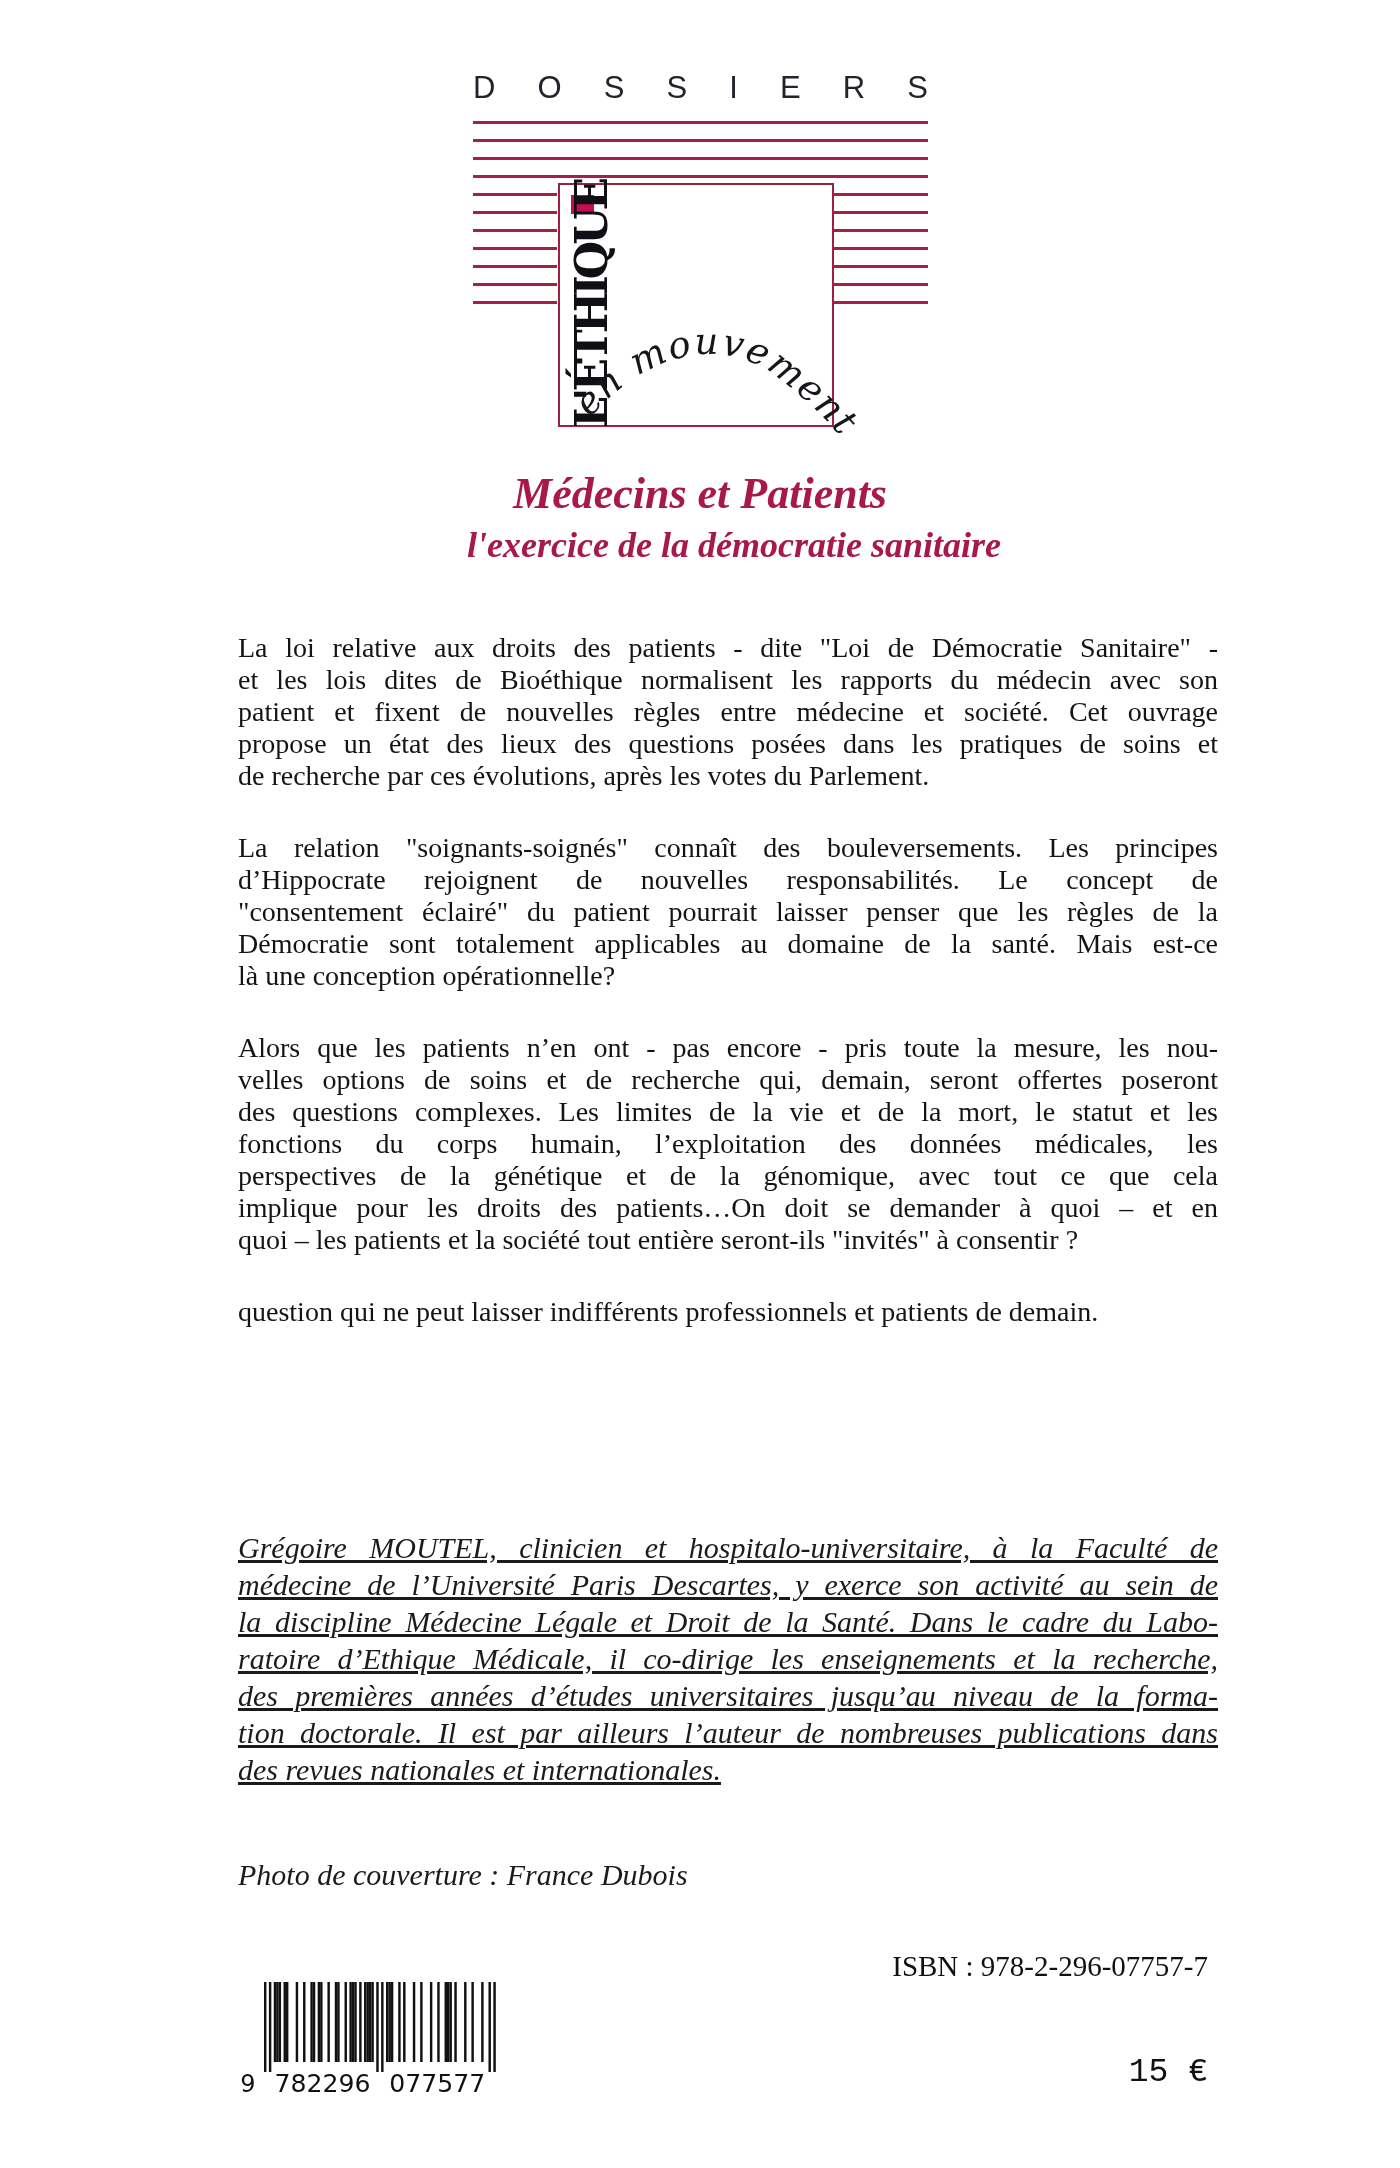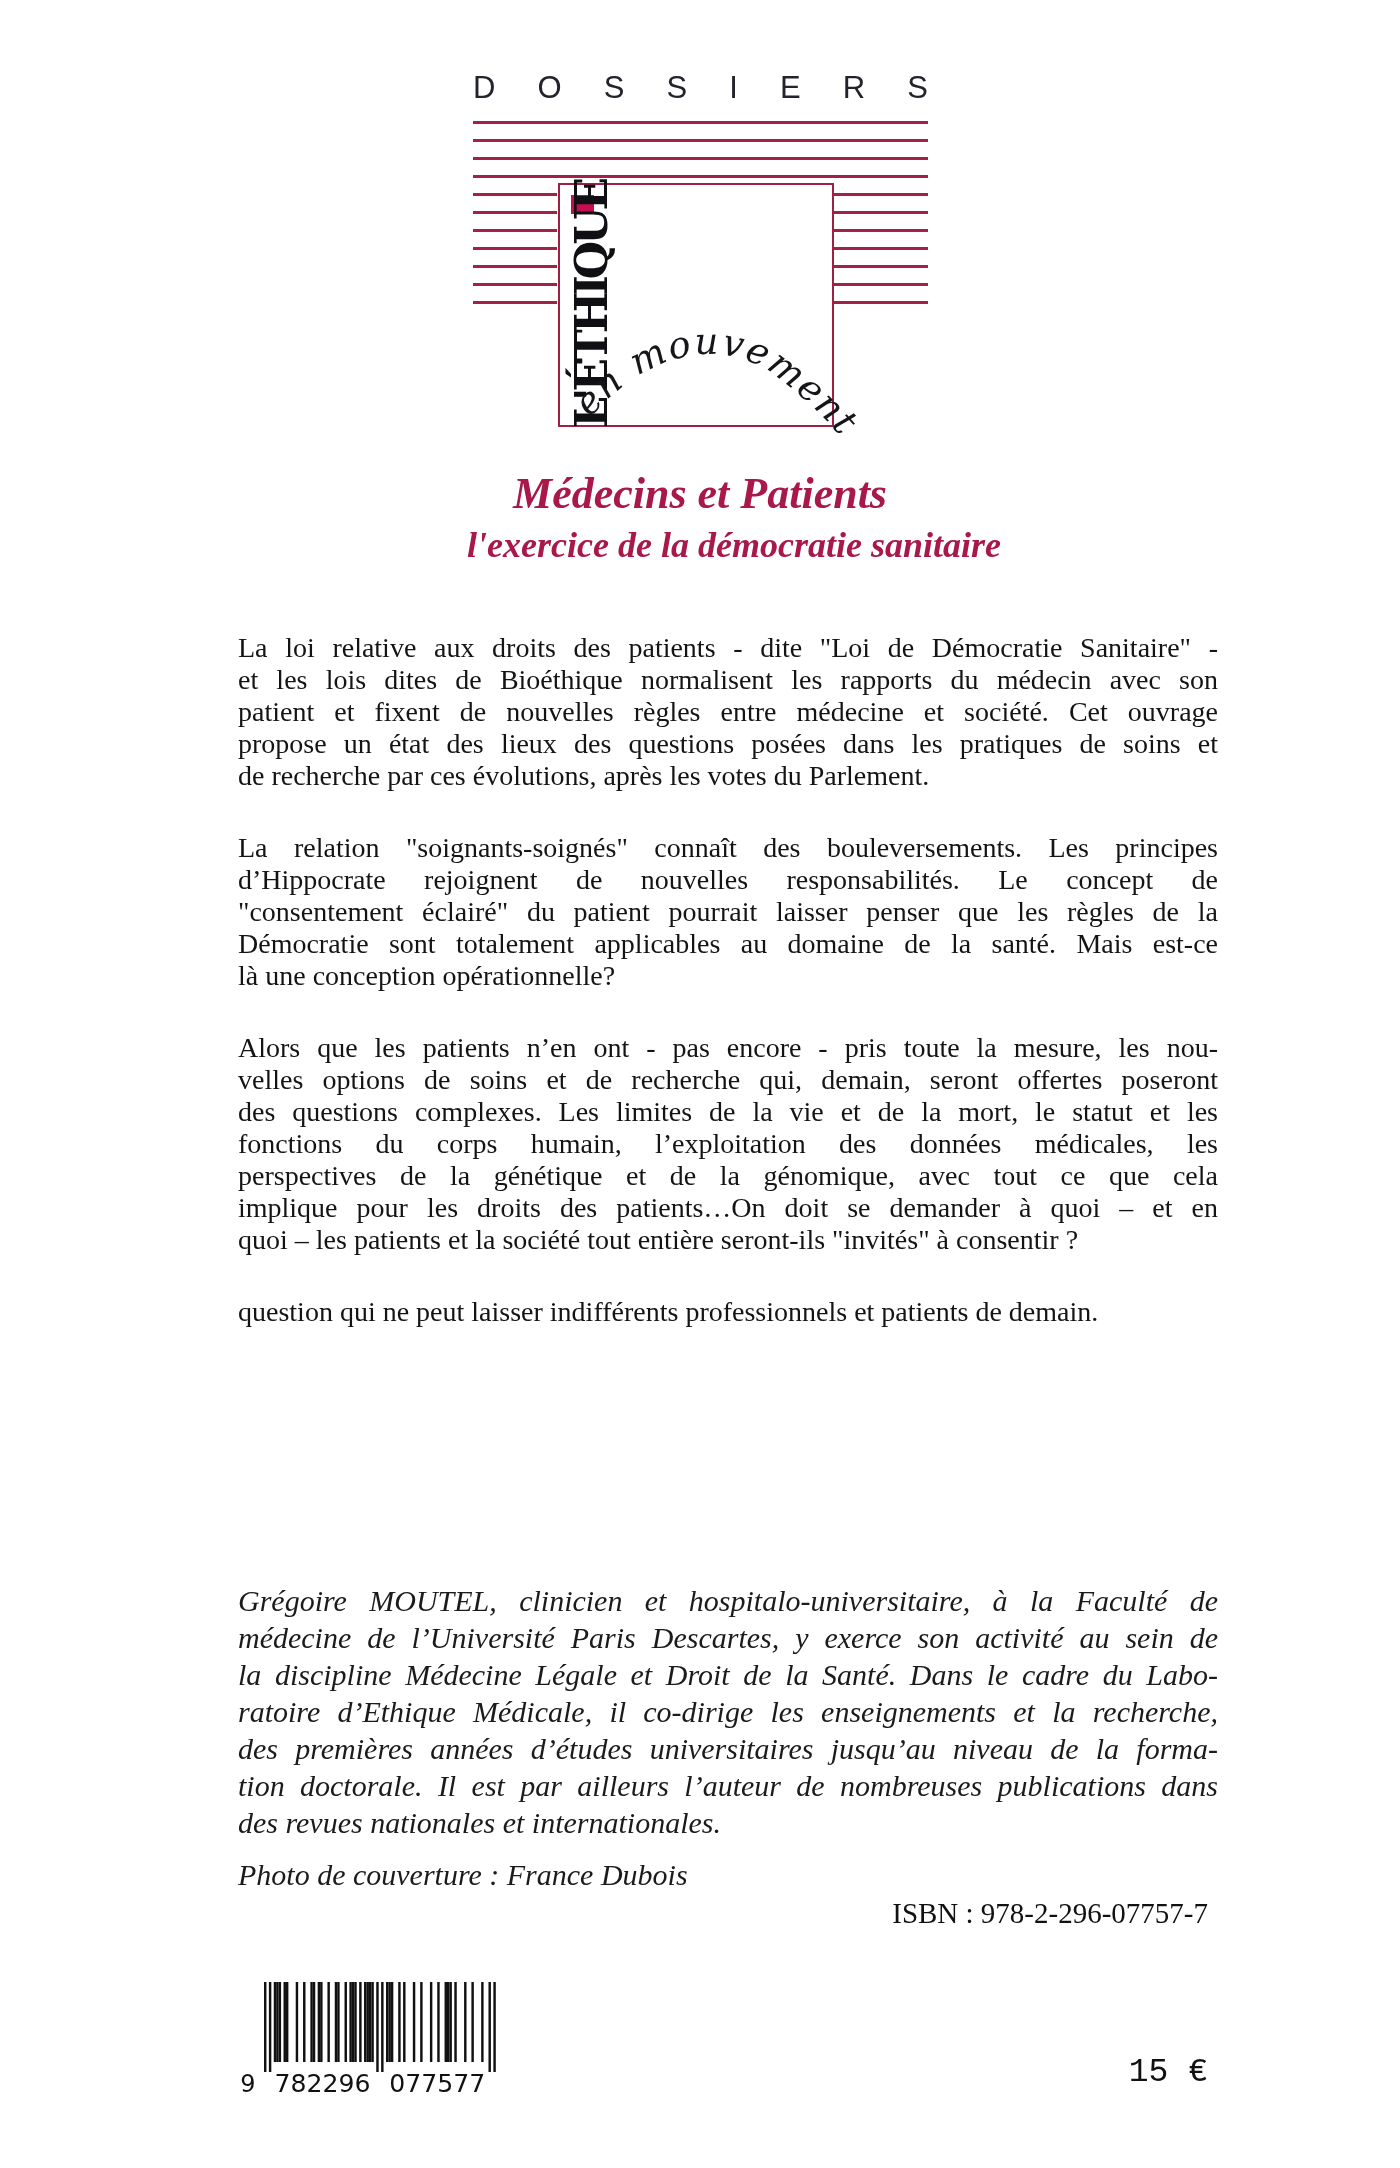--- a/index.html
+++ b/index.html
@@ -28,28 +28,28 @@
   #book-title{top:468px;font-size:44px;}
   #book-subtitle{top:524px;font-size:36px;}
 
   
   #synopsis{position:absolute;left:238px;top:632px;width:980px;
             font-size:28px;line-height:32px;color:#141414;}
   .para + .para{margin-top:40px;}
   .jline{text-align:justify;text-align-last:justify;}
   .jline.last{text-align-last:left;}
 
-  #bio{position:absolute;left:238px;top:1582px;width:980px;font-style:italic;
-       font-size:30px;line-height:37px;color:#1b1b1b;}
+  #bio{position:absolute;left:238px;top:1529px;width:980px;font-style:italic;
+       font-size:30px;line-height:37px;color:#1b1b1b;text-decoration:underline;}
   #photo-credit{position:absolute;left:238px;top:1846px;font-style:italic;
        font-size:30px;color:#1b1b1b;margin-top:12px;}
 
   
   #barcode{position:absolute;left:236px;top:1982px;}
-  #isbn{position:absolute;right:192px;top:1897px;font-size:29px;color:#111;}
+  #isbn{position:absolute;right:192px;top:1950px;font-size:29px;color:#111;}
   #price{position:absolute;right:192px;top:2054px;font-size:33px;color:#111;font-family:Liberation Mono, monospace;}
 </style>
 </head>
 <body>
 
 <div id="page">
 
   <div id="series">
       <span>D</span>
       <span>O</span>

